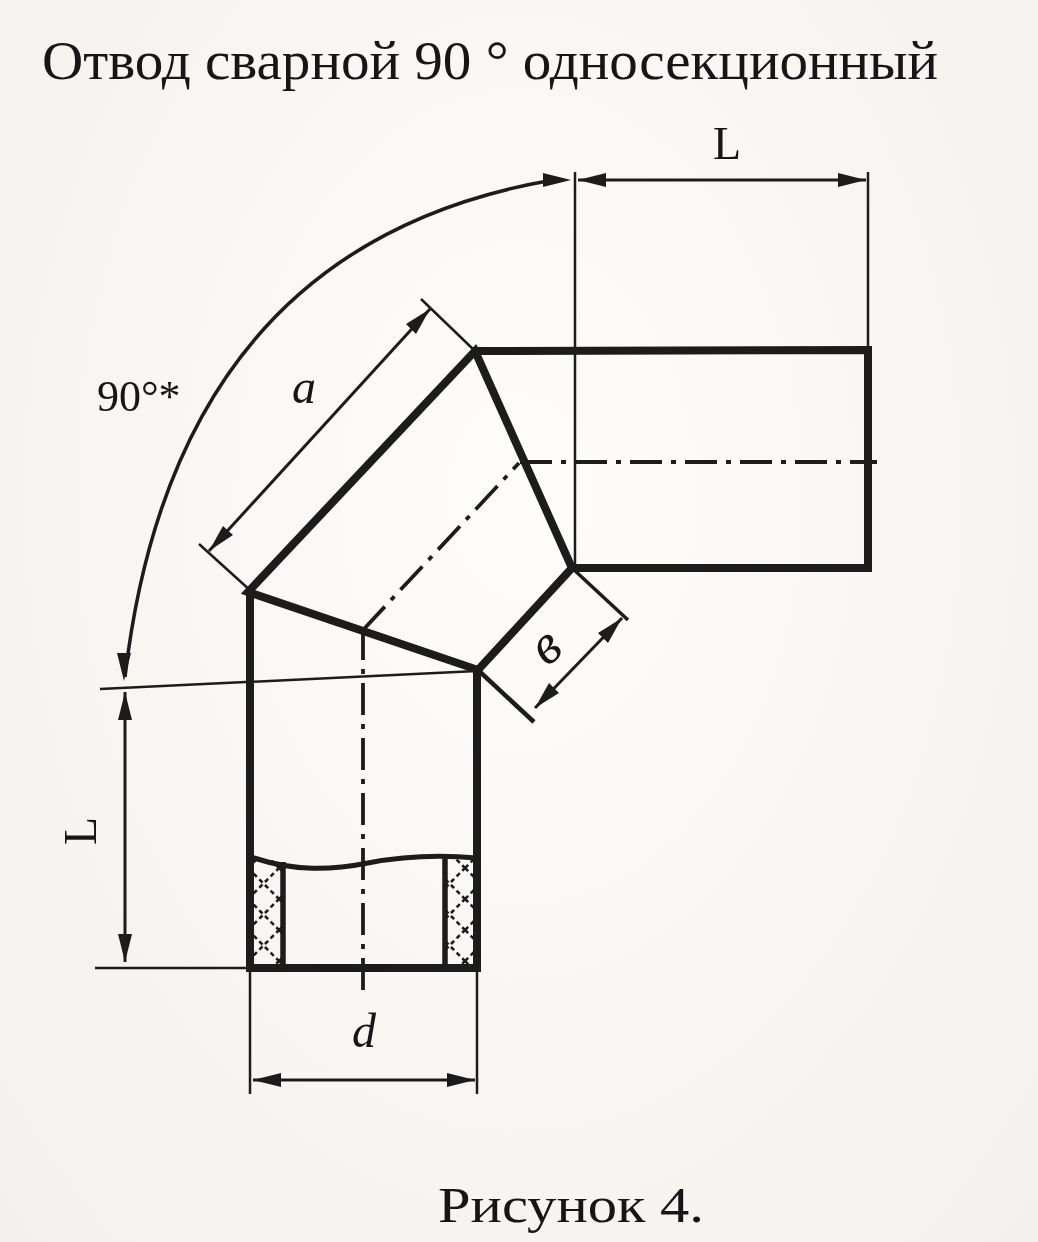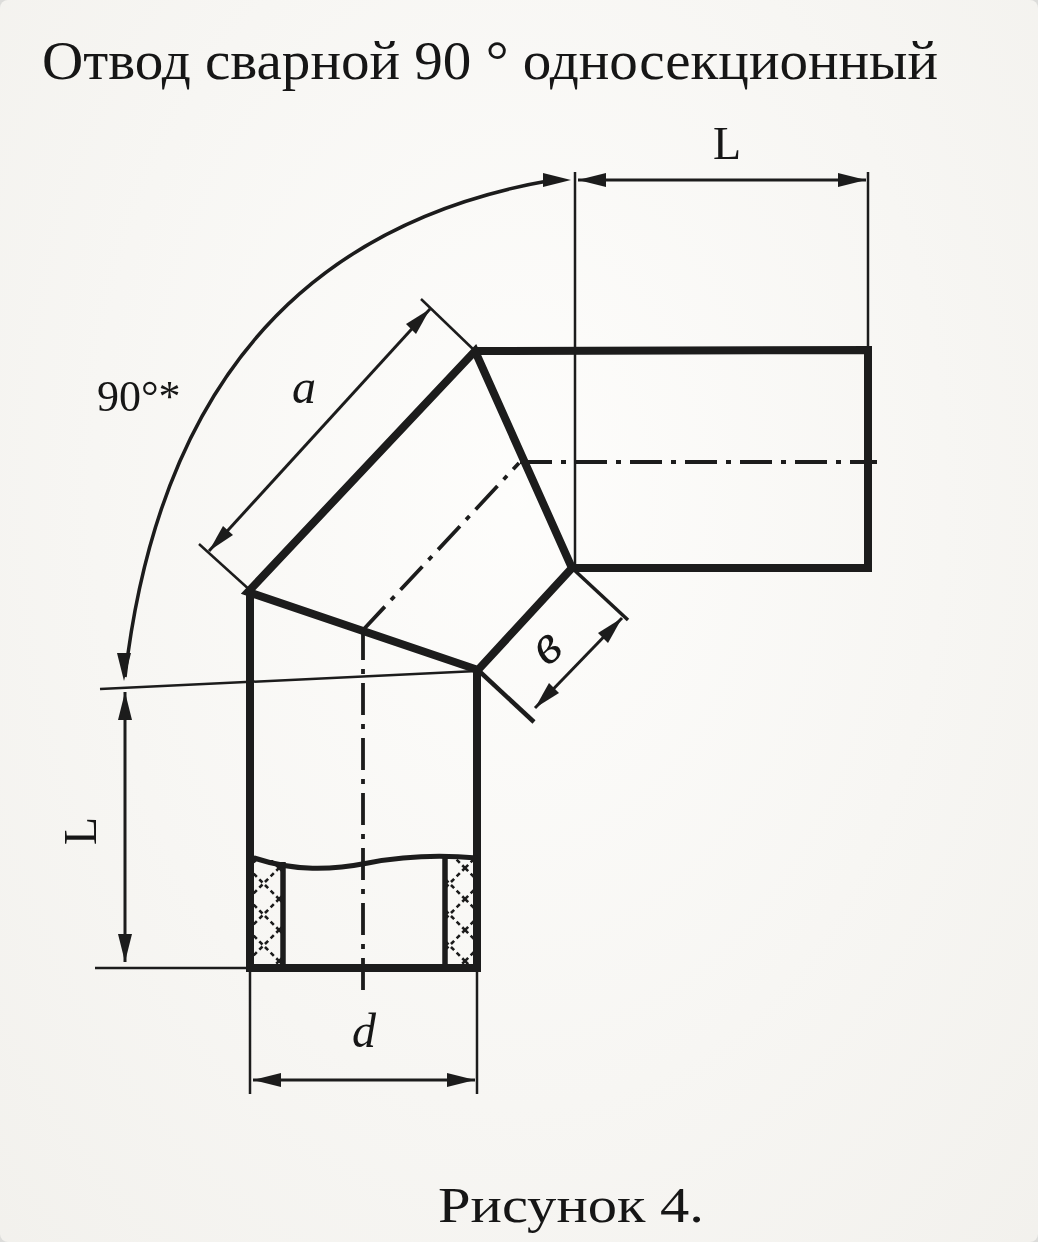--- a/index.html
+++ b/index.html
@@ -1,21 +1,20 @@
 <!DOCTYPE html>
 <html><head>
 <meta charset="utf-8">
 <style>
   html,body{margin:0;padding:0;background:#dcdcda;}
   #page{
     position:relative;width:1038px;height:1242px;margin:0 auto;overflow:hidden;
     background:#fcfbf8;
     background-image:radial-gradient(ellipse at 50% 40%, rgba(255,255,255,0.5) 0%, rgba(224,222,216,0.35) 100%);
     font-family:"Liberation Serif", serif;
-    border-radius:8px;
   }
   svg{display:block;position:absolute;left:0;top:0;}
   .ln{stroke:#1c1c1c;fill:none;}
   .thick{stroke-width:8;}
   .med{stroke-width:5.5;}
   .thin{stroke-width:2.5;}
   .dim{stroke-width:3;}
   .cl{stroke-width:3.8;stroke-dasharray:32 9 5 9;}
   .arrow{fill:#1c1c1c;stroke:none;}
   text{fill:#161616;}

